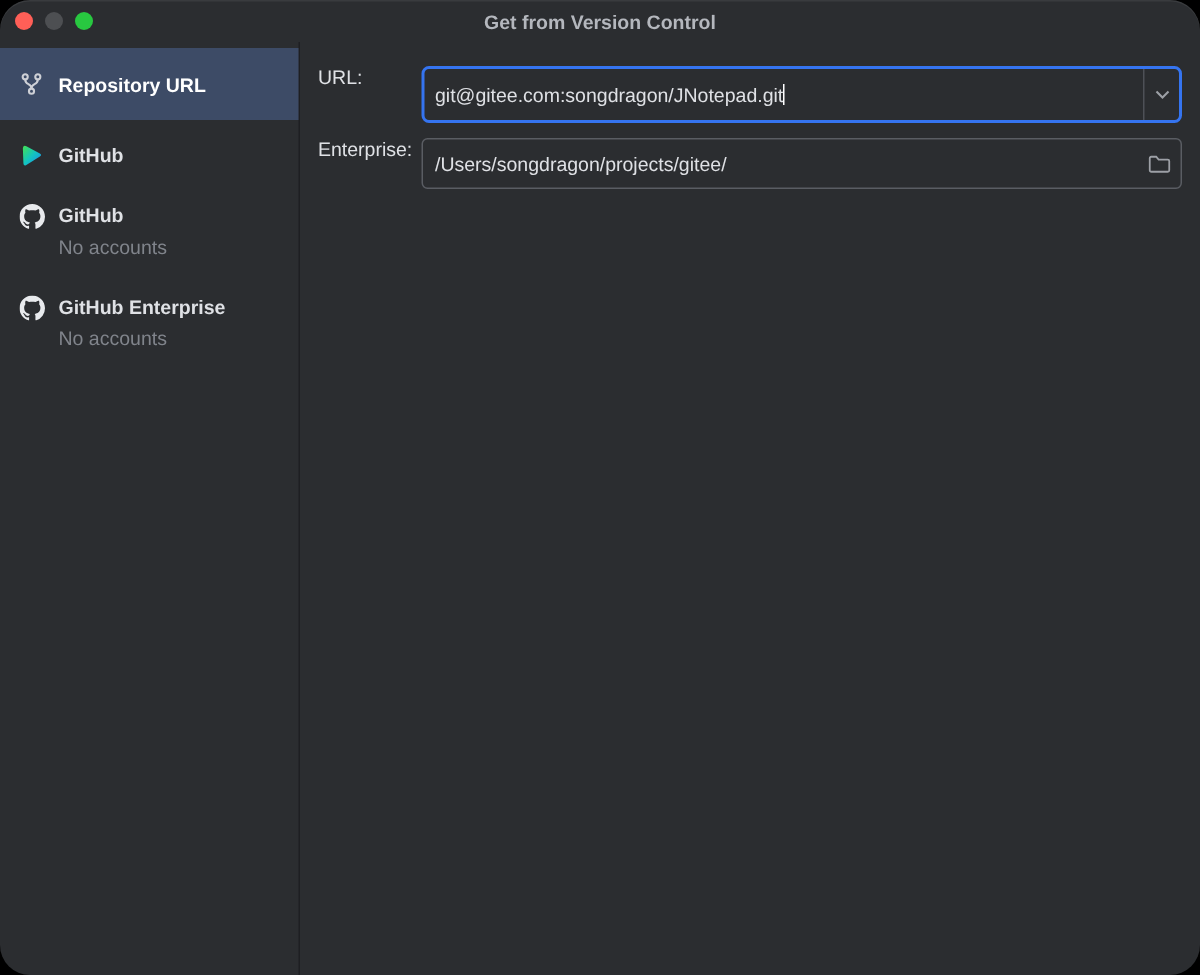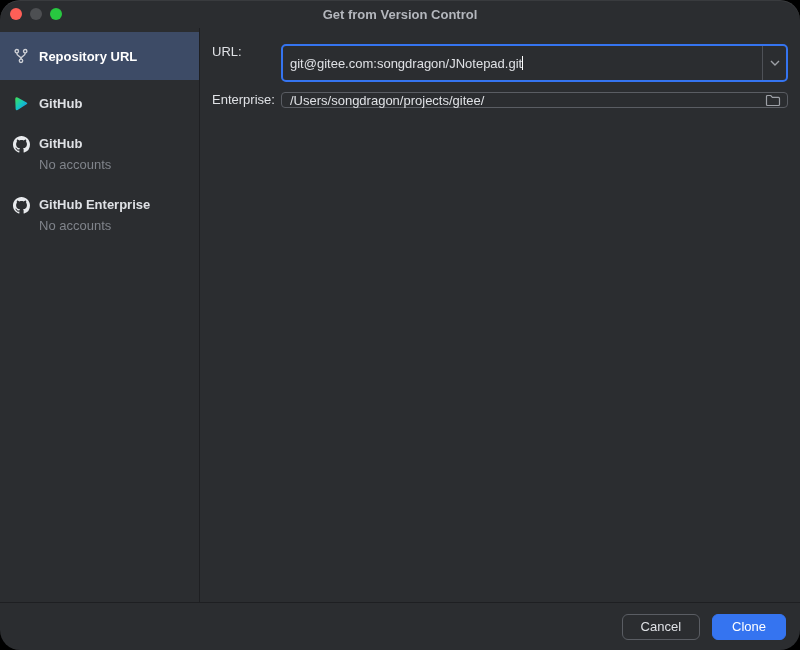--- a/index.html
+++ b/index.html
@@ -49,21 +49,21 @@
     cursor:text; overflow:hidden;
   }
   .urlfield .txt { padding-left:7px; white-space:nowrap; }
   .caret { display:inline-block; width:1px; height:14px; background:#ffffff; vertical-align:-2px; }
   .url-dd {
     position:absolute; right:0; top:0; bottom:0; width:24px;
     border-left:1px solid #4e5157; display:flex; align-items:center; justify-content:center;
     cursor:pointer;
   }
   .dirfield {
-    flex:1; height:16px; border:1px solid #5a5d63; border-radius:4px;
+    flex:1; height:34px; border:1px solid #5a5d63; border-radius:4px;
     background:#2b2d30; display:flex; align-items:center; position:relative; cursor:text;
   }
   .dirfield .txt { padding-left:8px; white-space:nowrap; flex:1; }
   .folder-btn { width:28px; height:24px; display:flex; align-items:center; justify-content:center; cursor:pointer; }
   
   .footer {
     flex:0 0 48px; border-top:1px solid #1e1f22;
     display:flex; align-items:center; justify-content:flex-end; gap:12px; padding:0 14px;
   }
   .btn {
@@ -171,18 +171,14 @@
             <svg width="16" height="14" viewBox="0 0 16 14" fill="none" stroke="#9da0a6" stroke-width="1.2">
               <path d="M1.5 11.5 v-8 a1 1 0 0 1 1-1 h3.3 l1.6 1.9 h6.1 a1 1 0 0 1 1 1 v6.1 a1 1 0 0 1 -1 1 h-11 a1 1 0 0 1 -1 -1 z"></path>
             </svg>
           </span>
         </div>
       </div>
 
     </div>
   </div>
 
-  <div class="footer">
-    <button class="btn secondary">Cancel</button>
-    <button class="btn primary">Clone</button>
-  </div>
 
 </div>
 
 </body></html>

